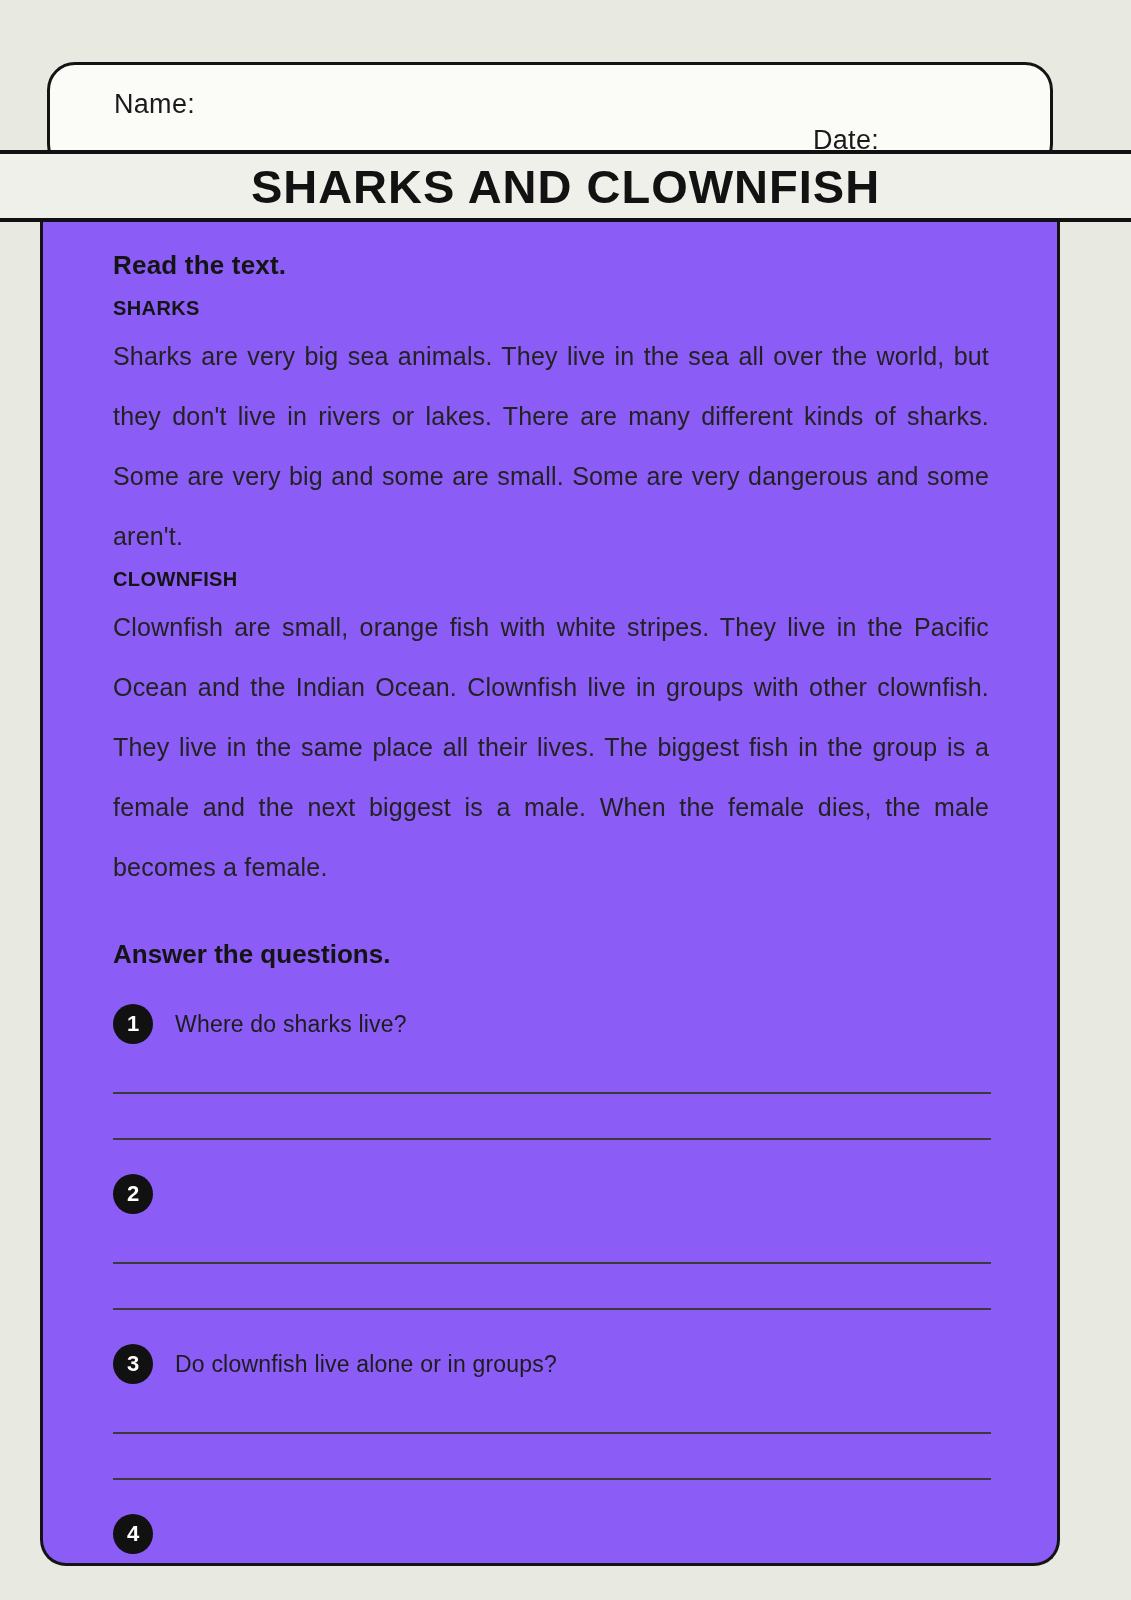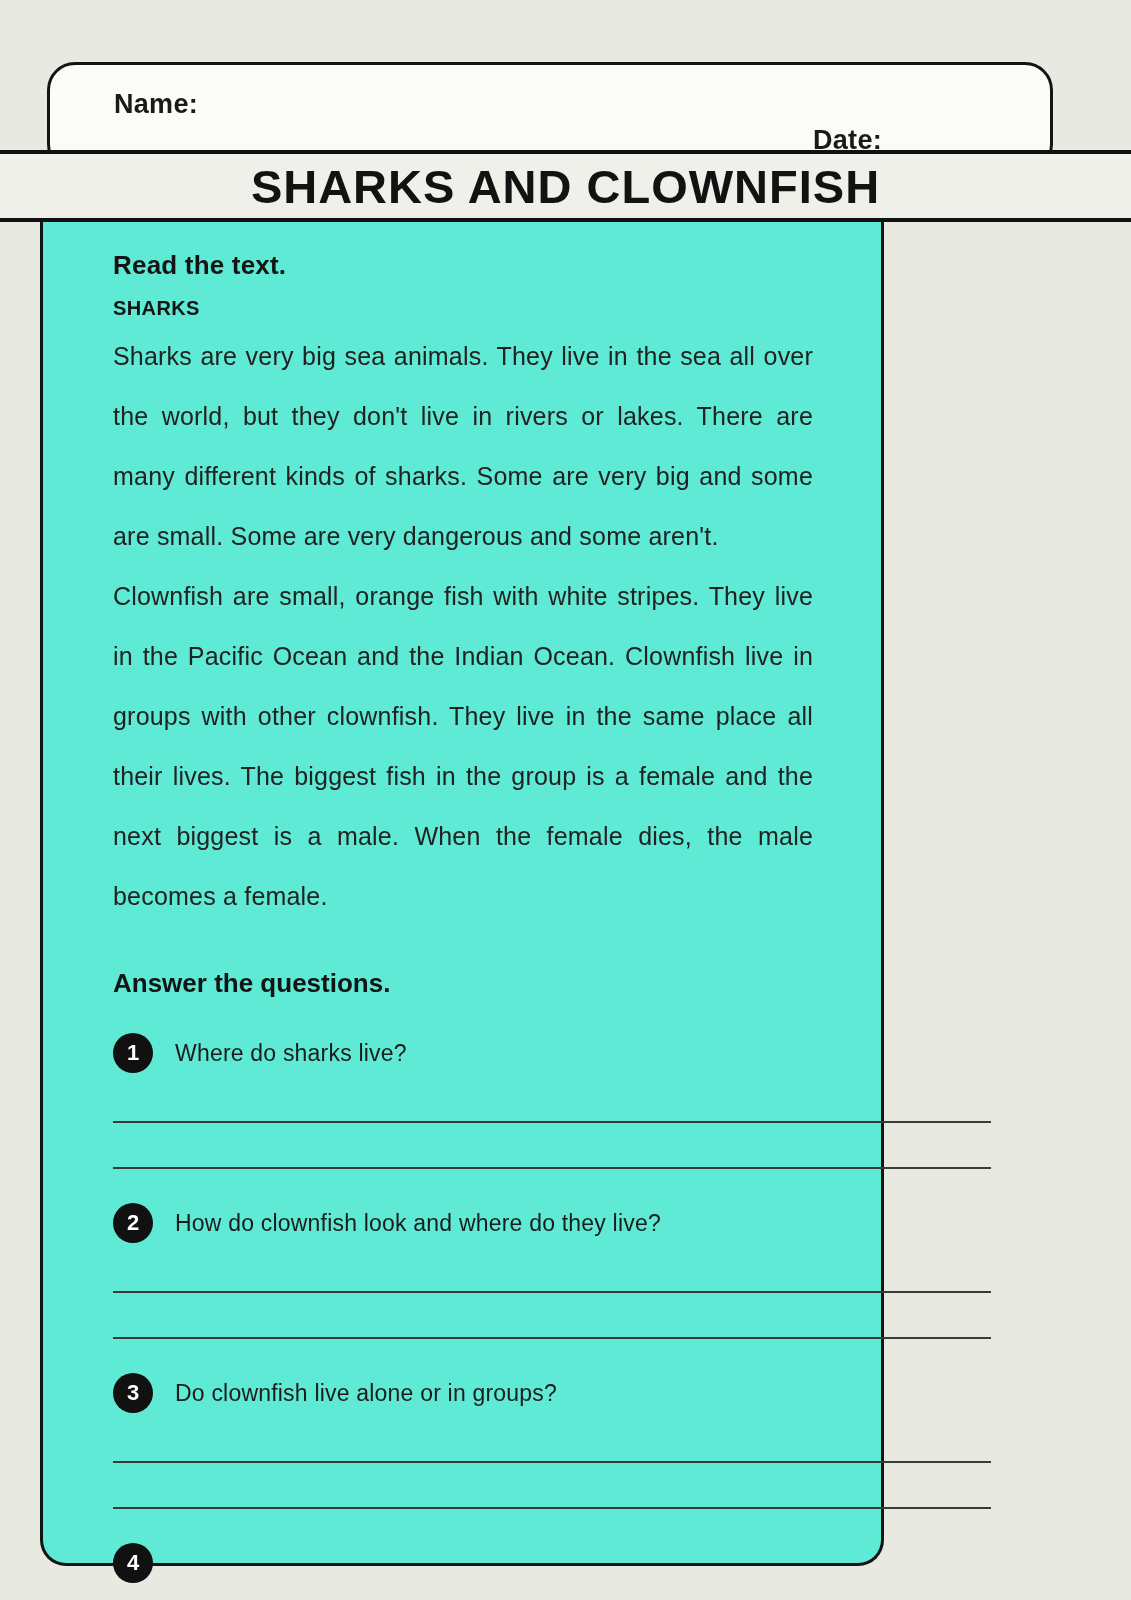--- a/index.html
+++ b/index.html
@@ -23,21 +23,21 @@
     height: 110px;
     background: #fbfcf8;
     border: 3px solid #141414;
     border-radius: 28px;
     z-index: 1;
   }
   .name-label, .date-label {
     position: absolute;
     top: 24px;
     font-size: 27px;
-    font-weight: 700;
+    font-weight: 400;
     letter-spacing: 0.3px;
     color: #1a1a1a;
   }
   .name-label { left: 64px; }
   .date-label { left: 763px; margin-top: 36px; }
 
   
   .title-band {
     position: absolute;
     left: 0;
@@ -58,23 +58,23 @@
     letter-spacing: 1px;
     color: #121212;
     text-align: center;
   }
 
   
   .main-box {
     position: absolute;
     left: 40px;
     top: 200px;
-    width: 844px;
+    width: 1020px;
     height: 1366px;
-    background: #5eead4;
+    background: #8b5cf6;
     border: 3px solid #141414;
     border-top: none;
     border-radius: 0 0 26px 26px;
     padding: 50px 68px 0 70px;
     z-index: 1;
   }
 
   .instruction {
     font-size: 26px;
     font-weight: 700;
@@ -144,34 +144,34 @@
   <div class="worksheet-title">SHARKS AND CLOWNFISH</div>
 </div>
 
 <div class="main-box">
 
   <div class="instruction">Read the text.</div>
 
   <div class="passage-heading">SHARKS</div>
   <div class="passage-text">Sharks are very big sea animals. They live in the sea all over the world, but they don't live in rivers or lakes. There are many different kinds of sharks. Some are very big and some are small. Some are very dangerous and some aren't.</div>
 
+  <div class="passage-heading">CLOWNFISH</div>
   <div class="passage-text">Clownfish are small, orange fish with white stripes. They live in the Pacific Ocean and the Indian Ocean. Clownfish live in groups with other clownfish. They live in the same place all their lives. The biggest fish in the group is a female and the next biggest is a male. When the female dies, the male becomes a female.</div>
 
   <div class="answer-instruction">Answer the questions.</div>
 
   <div class="question">
     <div class="q-badge">1</div>
     <div class="q-text">Where do sharks live?</div>
   </div>
   <div class="answer-line first"></div>
   <div class="answer-line"></div>
 
   <div class="question">
     <div class="q-badge">2</div>
-    <div class="q-text">How do clownfish look and where do they live?</div>
   </div>
   <div class="answer-line first"></div>
   <div class="answer-line"></div>
 
   <div class="question">
     <div class="q-badge">3</div>
     <div class="q-text">Do clownfish live alone or in groups?</div>
   </div>
   <div class="answer-line first"></div>
   <div class="answer-line"></div>

